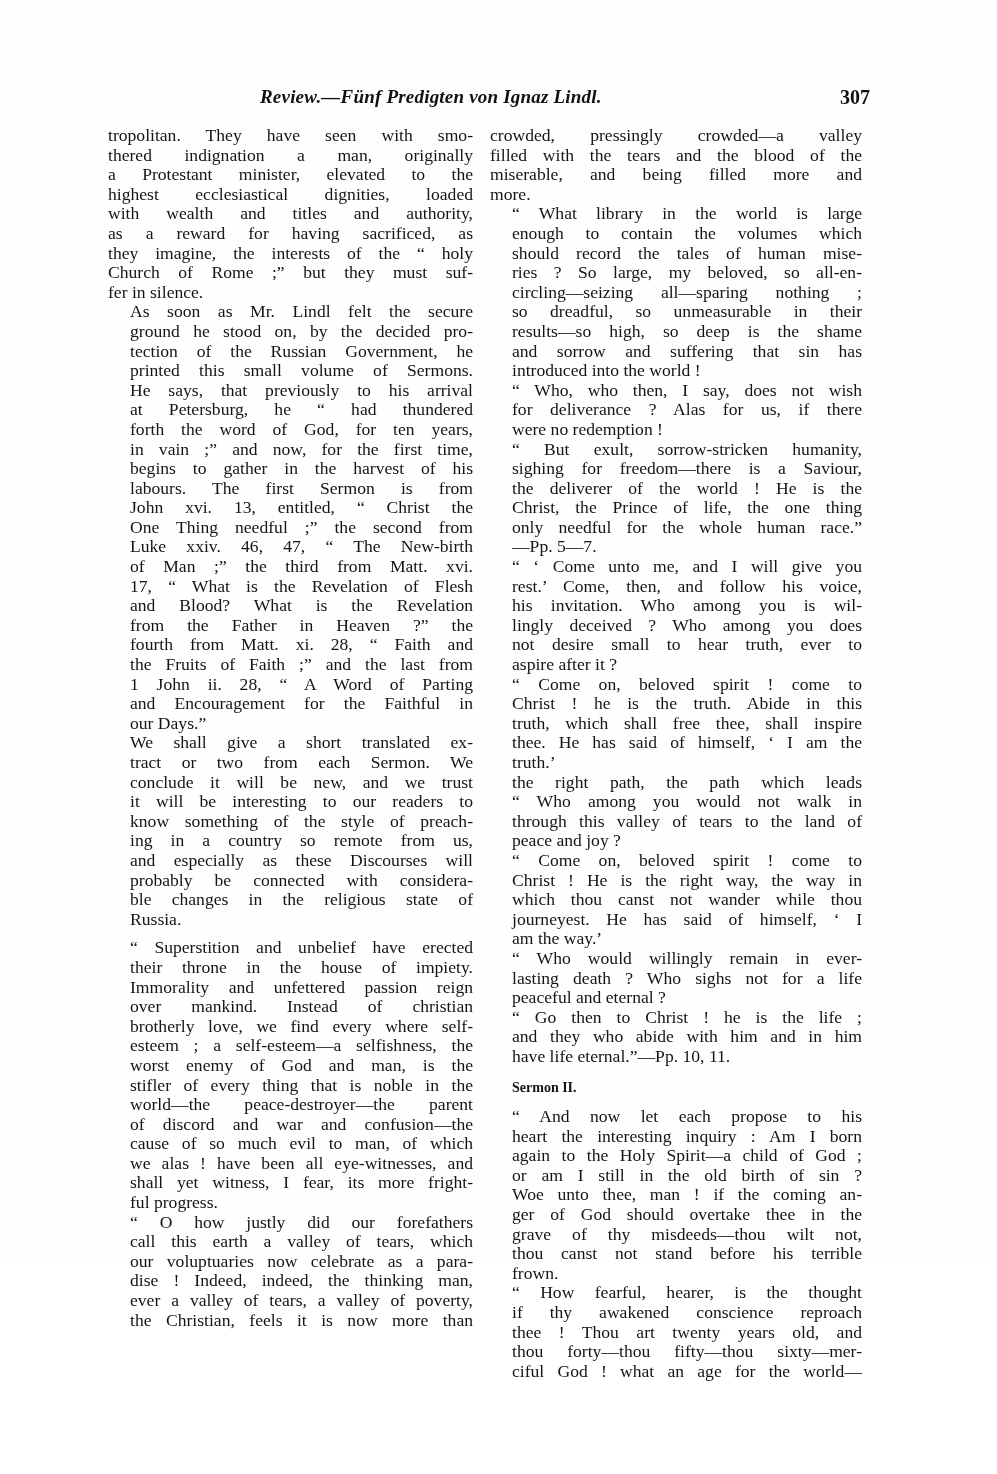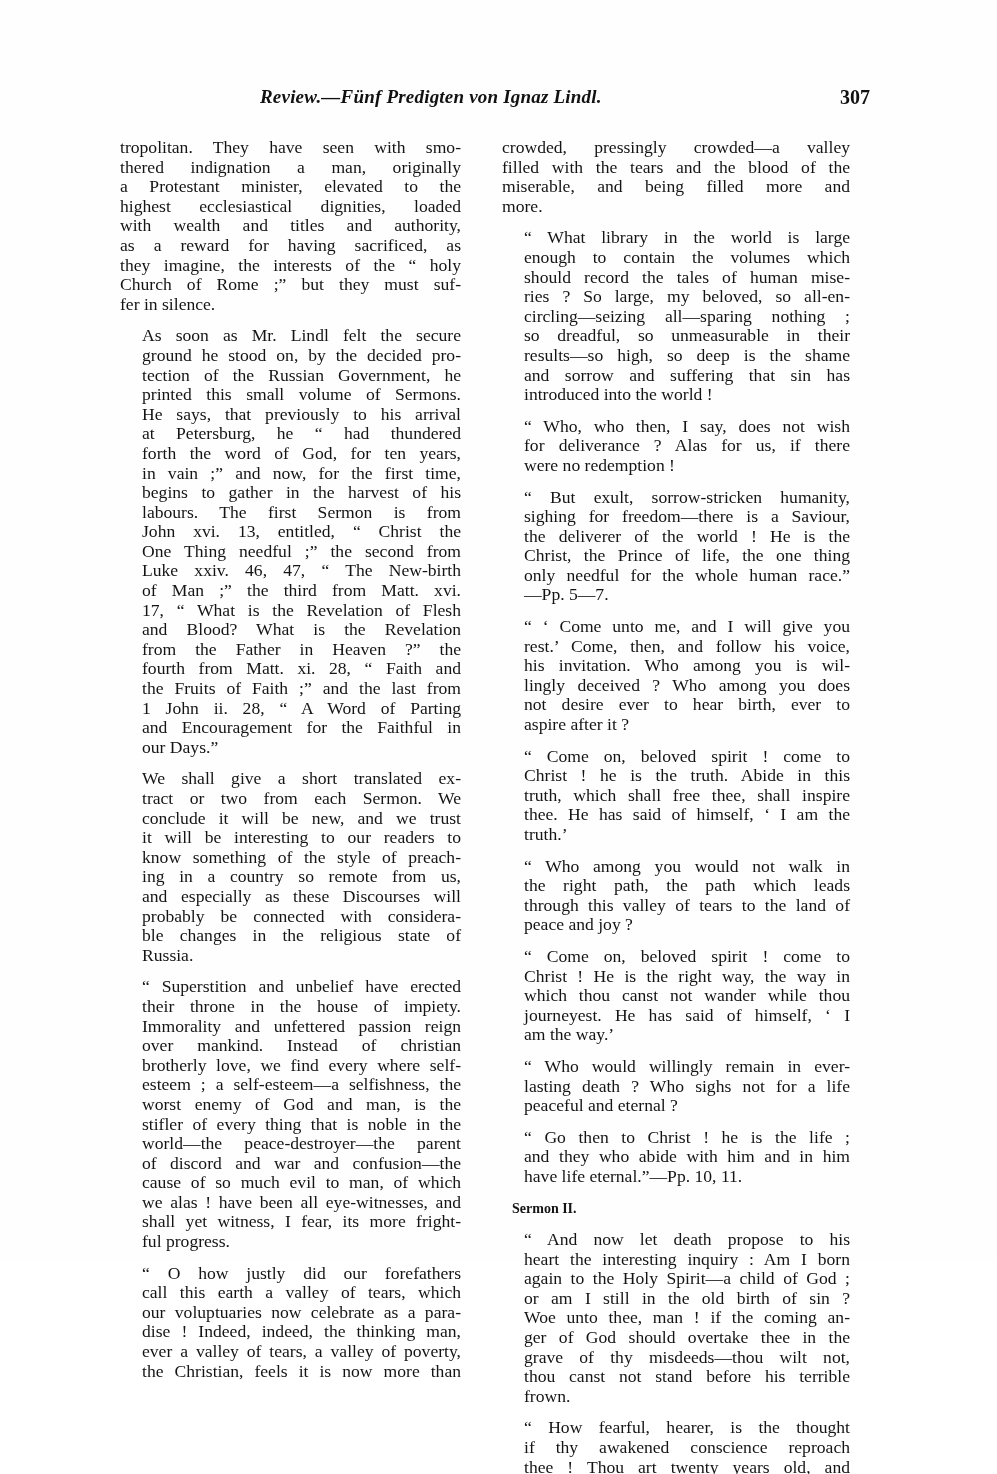--- a/index.html
+++ b/index.html
@@ -19,21 +19,21 @@
       font-weight: bold; font-size: 20px;
     }
     .column {
       position: absolute; top: 126px;
       font-family: "Liberation Serif", "DejaVu Serif", serif;
       font-size: 17.6px; line-height: 19.6px; color: #141414;
       text-align: justify;
     }
     .col-left { left: 108px; width: 365px; }
     .col-right { left: 490px; width: 372px; }
-    .para { margin: 12px; text-indent: 22px; hyphens: manual; }
+    .para { margin: 0; text-indent: 22px; hyphens: manual; }
     .para.no-indent { text-indent: 0; }
     .para.gap-before { margin-top: 9px; }
     .heading {
       margin: 11px 0 10px 0; text-indent: 22px;
       font-weight: bold; font-size: 14px;
     }
     .line { display: block; text-align: justify; text-align-last: justify; white-space: nowrap; }
     .line.last { text-align-last: left; }
   </style>
 </head>
@@ -150,33 +150,33 @@
           <span class="line">the deliverer of the world ! He is the</span>
           <span class="line">Christ, the Prince of life, the one thing</span>
           <span class="line">only needful for the whole human race.”</span>
           <span class="line last">—Pp. 5—7.</span>
         </div>
         <div class="para">
           <span class="line" style="text-indent: 22px;">“ ‘ Come unto me, and I will give you</span>
           <span class="line">rest.’ Come, then, and follow his voice,</span>
           <span class="line">his invitation. Who among you is wil-</span>
           <span class="line">lingly deceived ? Who among you does</span>
-          <span class="line">not desire ever to hear birth, ever to</span>
+          <span class="line">not desire small to hear truth, ever to</span>
           <span class="line last">aspire after it ?</span>
         </div>
         <div class="para">
           <span class="line" style="text-indent: 22px;">“ Come on, beloved spirit ! come to</span>
           <span class="line">Christ ! he is the truth. Abide in this</span>
           <span class="line">truth, which shall free thee, shall inspire</span>
           <span class="line">thee. He has said of himself, ‘ I am the</span>
           <span class="line last">truth.’</span>
         </div>
         <div class="para">
+          <span class="line">the right path, the path which leads</span>
           <span class="line" style="text-indent: 22px;">“ Who among you would not walk in</span>
-          <span class="line">the right path, the path which leads</span>
           <span class="line">through this valley of tears to the land of</span>
           <span class="line last">peace and joy ?</span>
         </div>
         <div class="para">
           <span class="line" style="text-indent: 22px;">“ Come on, beloved spirit ! come to</span>
           <span class="line">Christ ! He is the right way, the way in</span>
           <span class="line">which thou canst not wander while thou</span>
           <span class="line">journeyest. He has said of himself, ‘ I</span>
           <span class="line last">am the way.’</span>
         </div>
@@ -187,21 +187,21 @@
         </div>
         <div class="para">
           <span class="line" style="text-indent: 22px;">“ Go then to Christ ! he is the life ;</span>
           <span class="line">and they who abide with him and in him</span>
           <span class="line last">have life eternal.”—Pp. 10, 11.</span>
         </div>
       </div>
     <div class="heading">Sermon II.</div>
     <div id="right-after">
         <div class="para">
-          <span class="line" style="text-indent: 22px;">“ And now let death propose to his</span>
+          <span class="line" style="text-indent: 22px;">“ And now let each propose to his</span>
           <span class="line">heart the interesting inquiry : Am I born</span>
           <span class="line">again to the Holy Spirit—a child of God ;</span>
           <span class="line">or am I still in the old birth of sin ?</span>
           <span class="line">Woe unto thee, man ! if the coming an-</span>
           <span class="line">ger of God should overtake thee in the</span>
           <span class="line">grave of thy misdeeds—thou wilt not,</span>
           <span class="line">thou canst not stand before his terrible</span>
           <span class="line last">frown.</span>
         </div>
         <div class="para">

